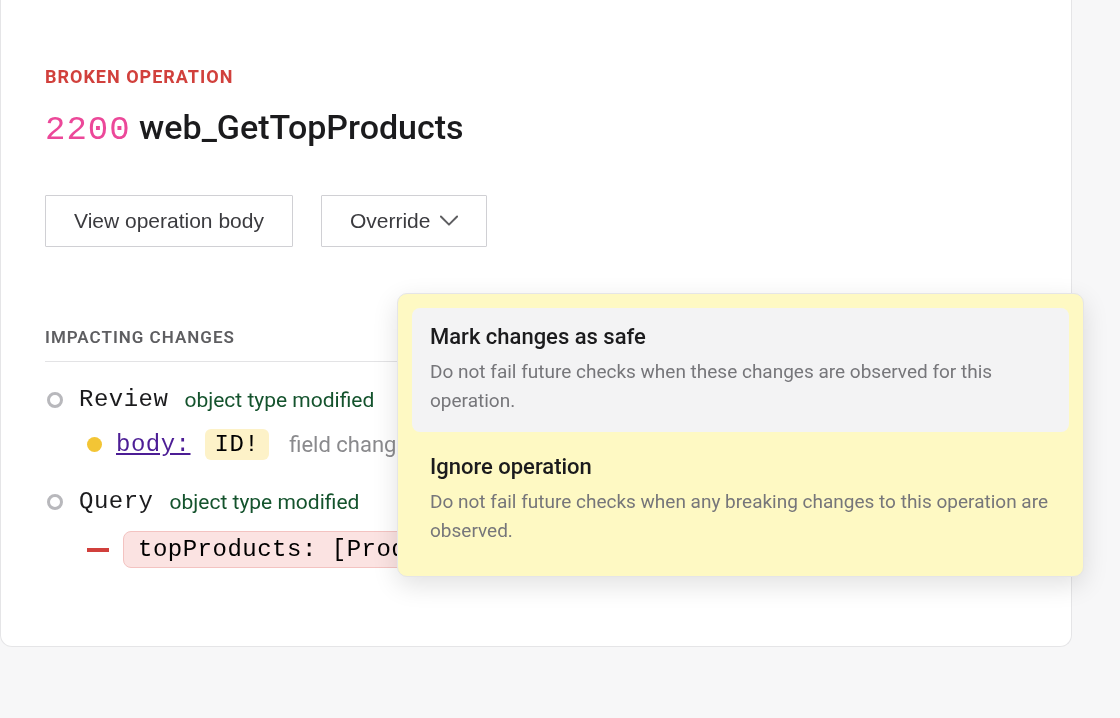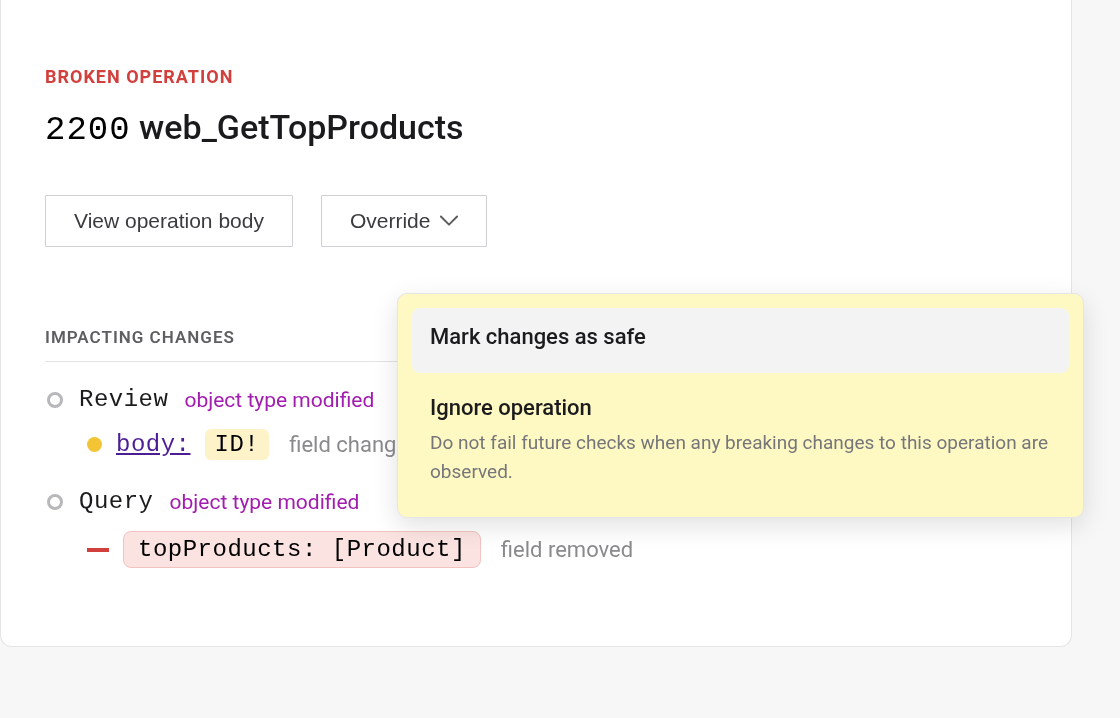--- a/index.html
+++ b/index.html
@@ -31,21 +31,21 @@
       letter-spacing: 1px;
       margin-bottom: 20px;
     }
     .title-line {
       font-size: 34px;
       font-weight: 500;
       color: #1b1b1d;
       margin-bottom: 46px;
     }
     .title-line .count {
-      color: #000000;
+      color: #ec4899;
       font-family: 'SFMono-Regular', Consolas, 'Liberation Mono', Menlo, monospace;
       letter-spacing: 1px;
       font-variant-numeric: slashed-zero;
       font-weight: 400;
     }
     .button-row {
       display: flex;
       gap: 28px;
       margin-bottom: 80px;
     }
@@ -94,21 +94,21 @@
       background: #ffffff;
       flex-shrink: 0;
     }
     .change-header .type-name {
       font-family: 'SFMono-Regular', Consolas, 'Liberation Mono', Menlo, monospace;
       font-size: 24px;
       color: #1b1b1d;
       font-weight: 400;
     }
     .change-header .type-desc {
-      color: #a21caf;
+      color: #14532d;
       font-size: 21px;
       font-weight: 400;
     }
     .change-detail {
       display: flex;
       align-items: center;
       gap: 14px;
       margin-left: 42px;
     }
     .dot-warning {
@@ -235,20 +235,21 @@
     <div class="change-detail">
       <span class="minus-icon"></span>
       <span class="mono chip-red">topProducts: [Product]</span>
       <span class="detail-desc">field removed</span>
     </div>
   </div>
 
   <div class="dropdown">
     <div class="dropdown-item selected">
       <div class="item-title">Mark changes as safe</div>
+      <div class="item-desc">Do not fail future checks when these changes are observed for this operation.</div>
     </div>
     <div class="dropdown-item">
       <div class="item-title">Ignore operation</div>
       <div class="item-desc">Do not fail future checks when any breaking changes to this operation are observed.</div>
     </div>
   </div>
 
 </div>
 
 </body></html>

